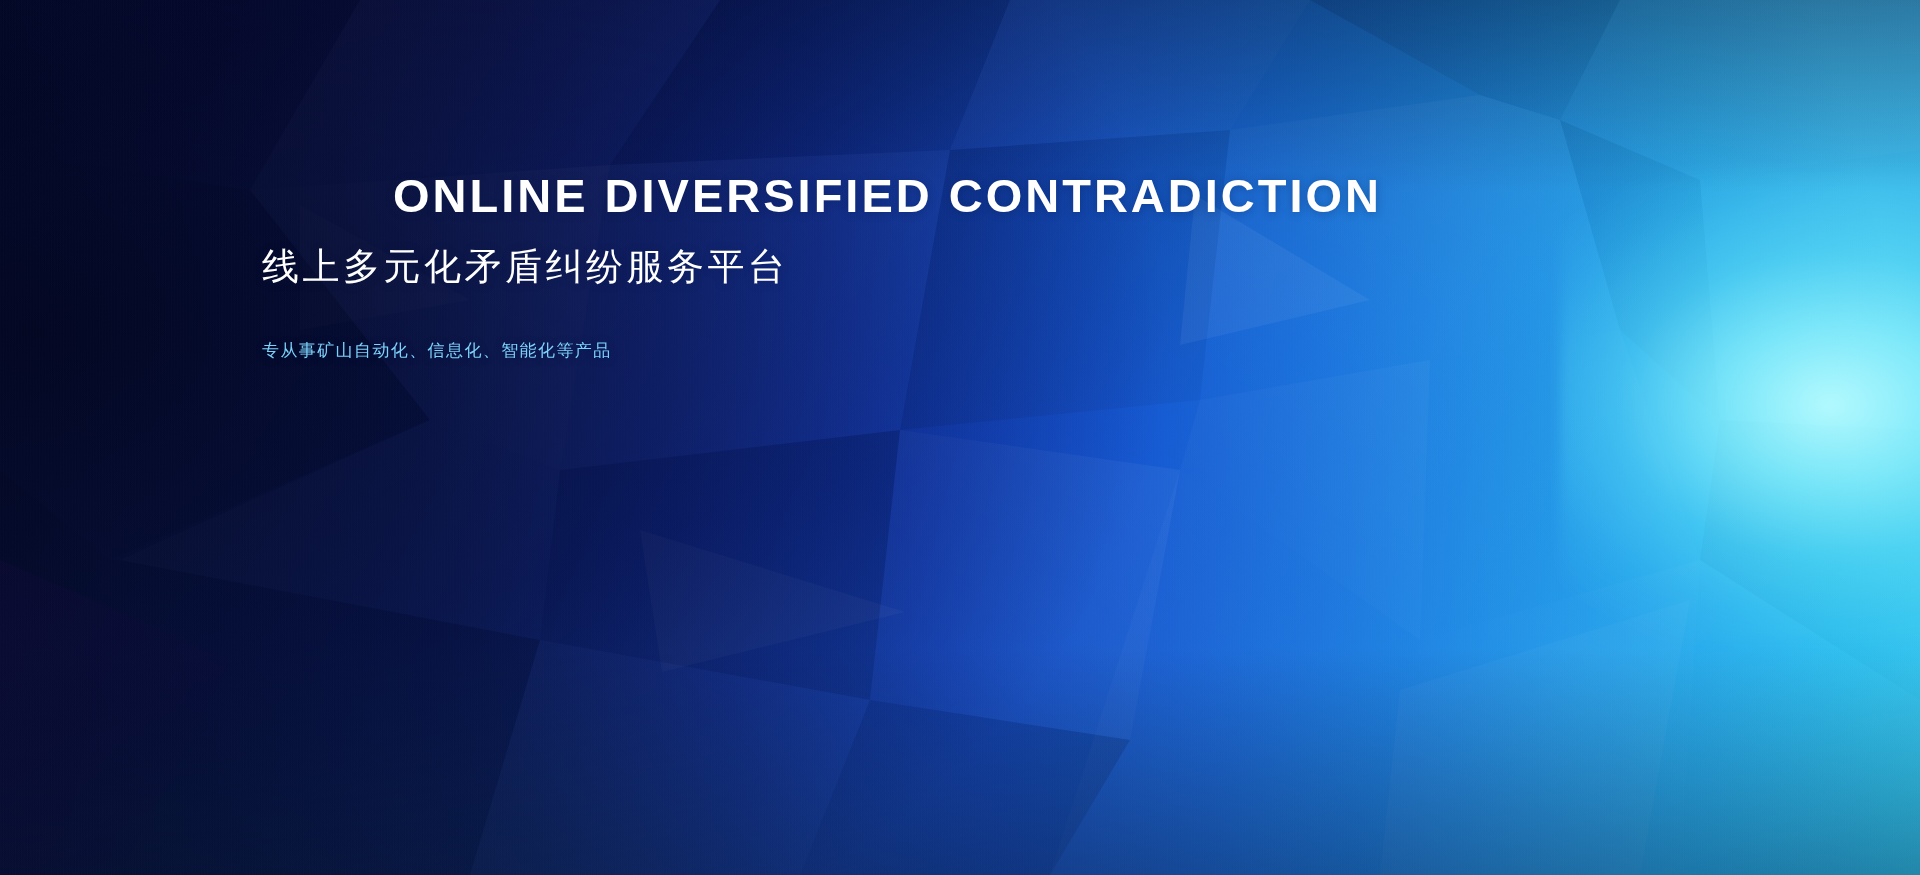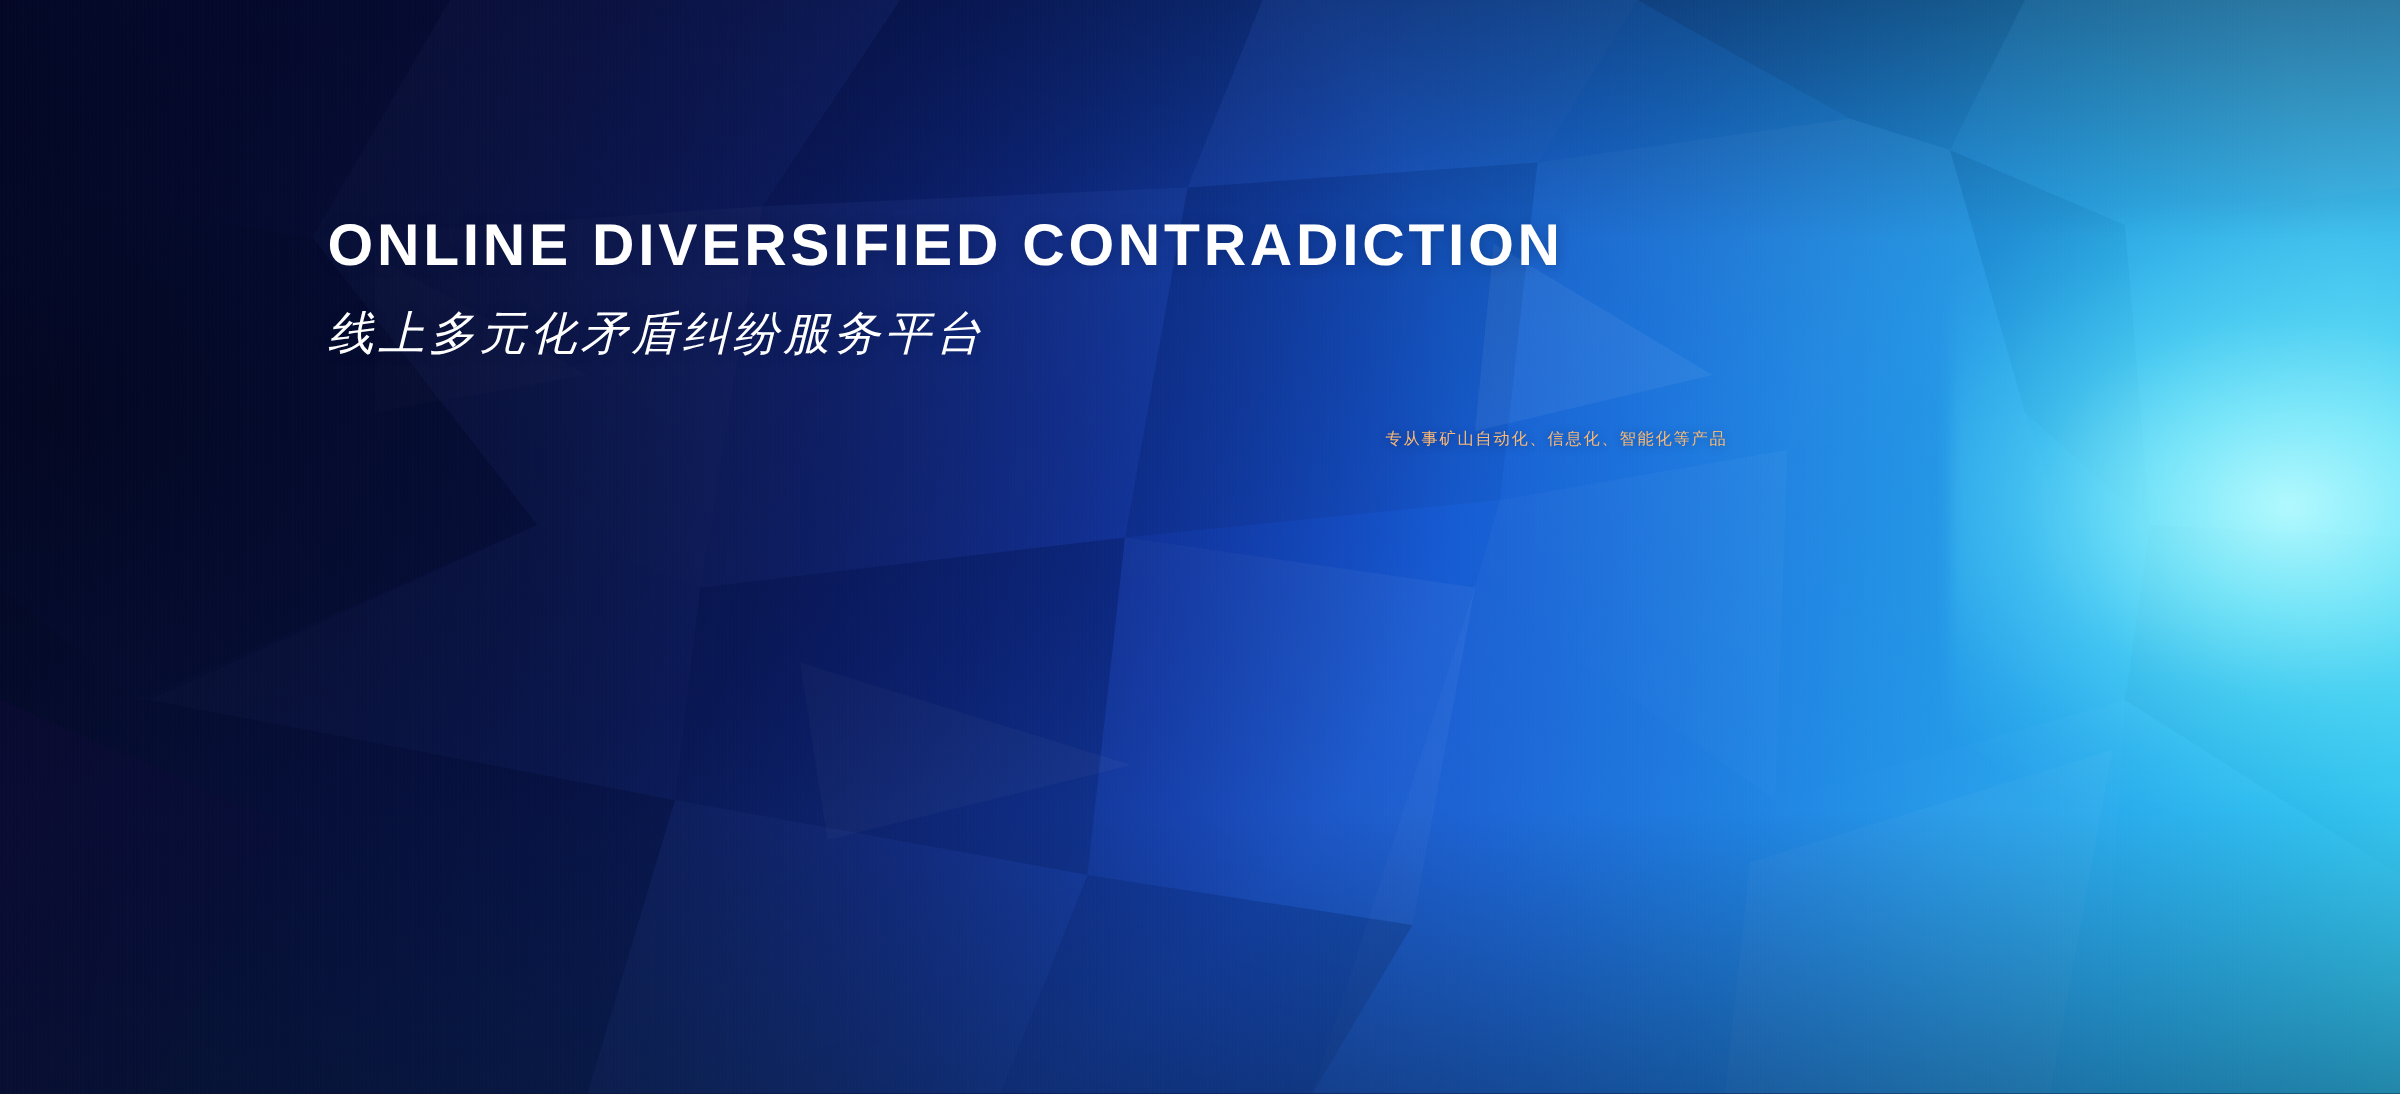--- a/index.html
+++ b/index.html
@@ -80,44 +80,42 @@
     margin: 0;
     color: #ffffff;
     font-size: 47px;
     line-height: 55px;
     font-weight: 700;
     letter-spacing: 3.0px;
     text-transform: uppercase;
     white-space: nowrap;
     text-shadow: 0 1px 10px rgba(0,24,70,0.30);
   }
-  .headline .hl-line { display: block; }
+  .headline .hl-line { display: block; text-align: right; }
 
   .subtitle {
     margin: 21px 0 0 0;
     color: #ffffff;
     font-size: 37px;
     line-height: 46px;
     font-weight: 400;
     letter-spacing: 3.5px;
     white-space: nowrap;
     text-shadow: 0 1px 10px rgba(0,24,70,0.30);
-    font-style: italic;
   }
 
   .description {
     margin: 44px 0 0 0;
-    color: #fdba74;
-    font-size: 13px;
+    color: #7dd3fc;
+    font-size: 17px;
     line-height: 34px;
     font-weight: 400;
     letter-spacing: 1.4px;
     white-space: nowrap;
     text-shadow: 0 1px 8px rgba(0,20,60,0.35);
-    text-align: right;
   }
   .description .desc-line { display: block; }
 </style>
 </head>
 <body>
 
 <div class="banner">
 
   <svg class="bg-svg" viewBox="0 0 1920 875" preserveAspectRatio="none" aria-hidden="true">
     <defs>

